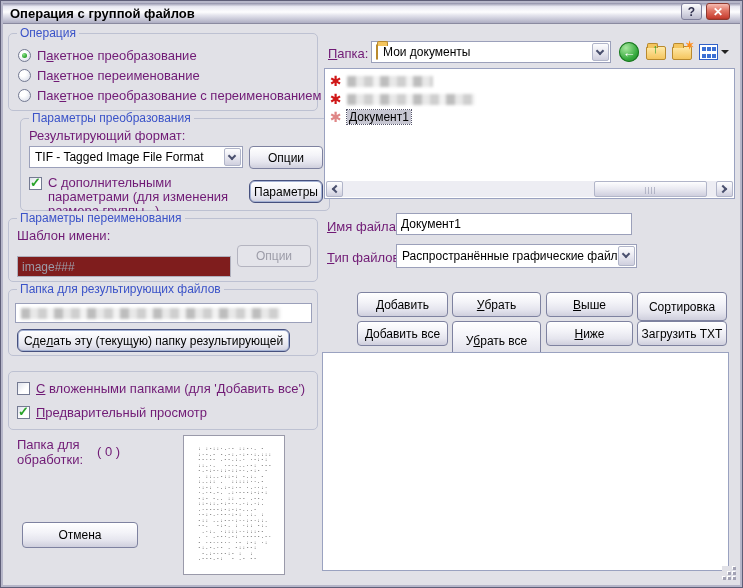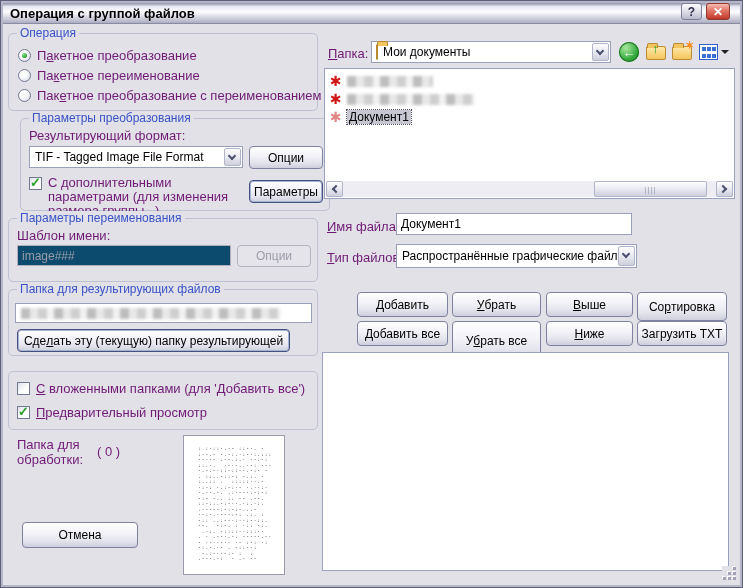--- a/index.html
+++ b/index.html
@@ -25,26 +25,26 @@
   .rb{width:13px;height:13px;border-radius:50%;border:1px solid #747A92;background:radial-gradient(circle at 35% 30%,#fff 30%,#E2E5EE 75%,#CDD1DF);position:relative;flex:none;margin-top:1px;}
   .rb.sel::after{content:"";position:absolute;left:3px;top:3px;width:5px;height:5px;border-radius:50%;
     background:radial-gradient(circle at 35% 30%,#8CE08C,#29A329 70%,#187818);}
   .cb{width:13px;height:13px;border:1px solid #747A92;background:linear-gradient(135deg,#DFE2EB,#FFFFFF 60%);position:relative;flex:none;margin-top:1px;}
   .cb.chk::after{content:"✓";position:absolute;left:0px;top:-3px;font-size:13px;font-weight:bold;color:#29A329;}
   
   .btn{position:absolute;display:flex;align-items:center;justify-content:center;
     background:linear-gradient(180deg,#FFFFFF 0%,#F3F3F8 40%,#E5E5EE 72%,#CFCFDD 100%);
     border:1px solid #7E82A0;border-radius:4px;font-size:12px;color:#000;cursor:default;
     box-shadow:inset 0 1px 0 #fff;}
-  .btn.default{border-color:#46507E;box-shadow:inset 0 0 0 1px #A4B2D4, inset 0 1px 0 #fff;}
+  .btn.default{border-color:#46507E;box-shadow:inset 0 0 0 1px #A4B2D4, inset 0 1px 0 #fff;border-radius:6px;}
   .btn.dis{background:#E4E4EA;border-color:#B4B4C0;color:#9C9CA8;box-shadow:none;}
   
   .field{position:absolute;border:1px solid #9BA0BA;background:#fff;display:flex;align-items:center;font-size:12px;padding-left:5px;}
   input.txt{position:absolute;border:1px solid #9BA0BA;background:#fff;font-size:12px;padding:2px 4px;margin:0;}
-  input.txt:disabled{background:#0c4a6e;color:#9C9CA8;border-color:#AFAFBC;}
+  input.txt:disabled{background:#7f1d1d;color:#9C9CA8;border-color:#AFAFBC;margin-top:11px;}
   .combo{position:absolute;border:1px solid #9BA0BA;background:#fff;display:flex;align-items:center;font-size:12px;}
   .combo .val{flex:1;padding-left:5px;white-space:nowrap;overflow:hidden;}
   .dropbtn{width:17px;align-self:stretch;margin:1px;background:linear-gradient(#FDFDFE,#E9E9F1 50%,#CFCFDE);
     border:1px solid #B1B5C9;border-radius:2px;position:relative;flex:none;}
   .chev{position:absolute;left:4px;top:4px;width:6px;height:6px;border-right:2px solid #4A506E;border-bottom:2px solid #4A506E;transform:rotate(45deg);}
   
   .blur{height:11px;border-radius:1px;filter:blur(1.4px);
     background:repeating-linear-gradient(90deg,#BDBDBD 0 9px,#E8E8E8 9px 17px,#CFCFCF 17px 26px,#F2F2F2 26px 33px);}
   
   .list{position:absolute;background:#fff;border:1px solid #9AA2C0;}

